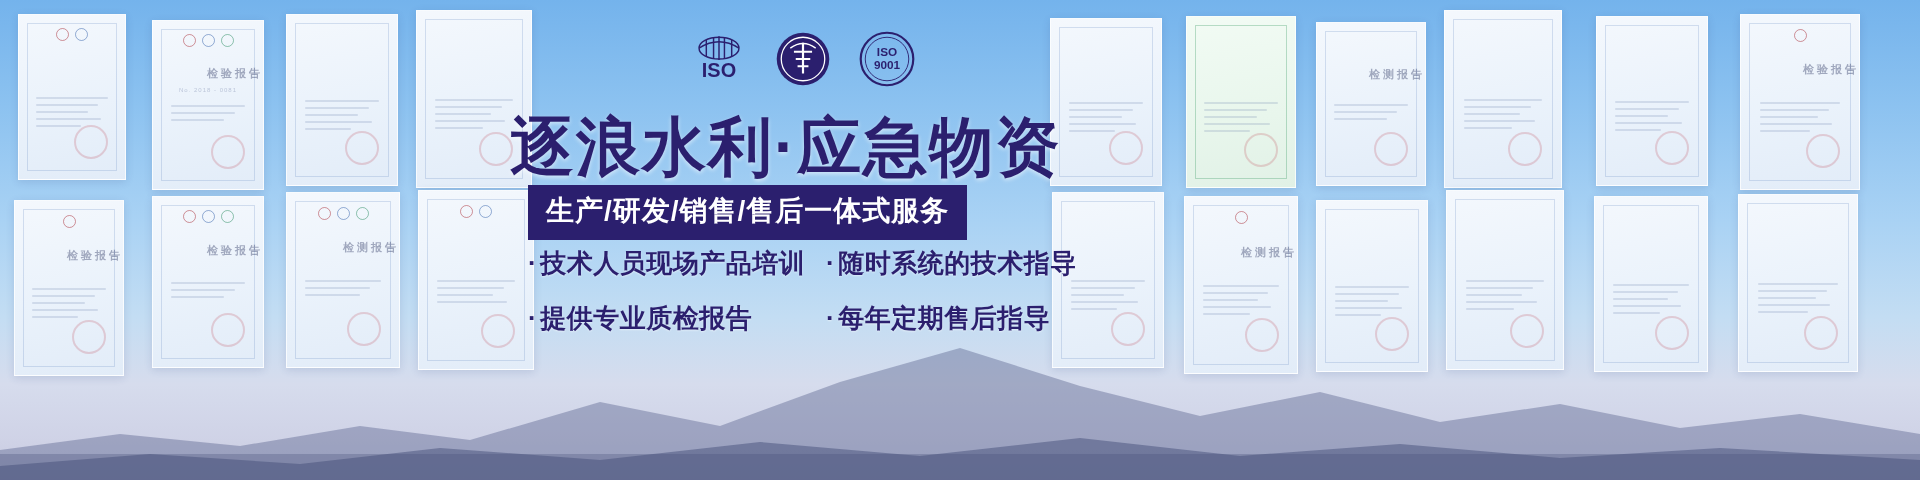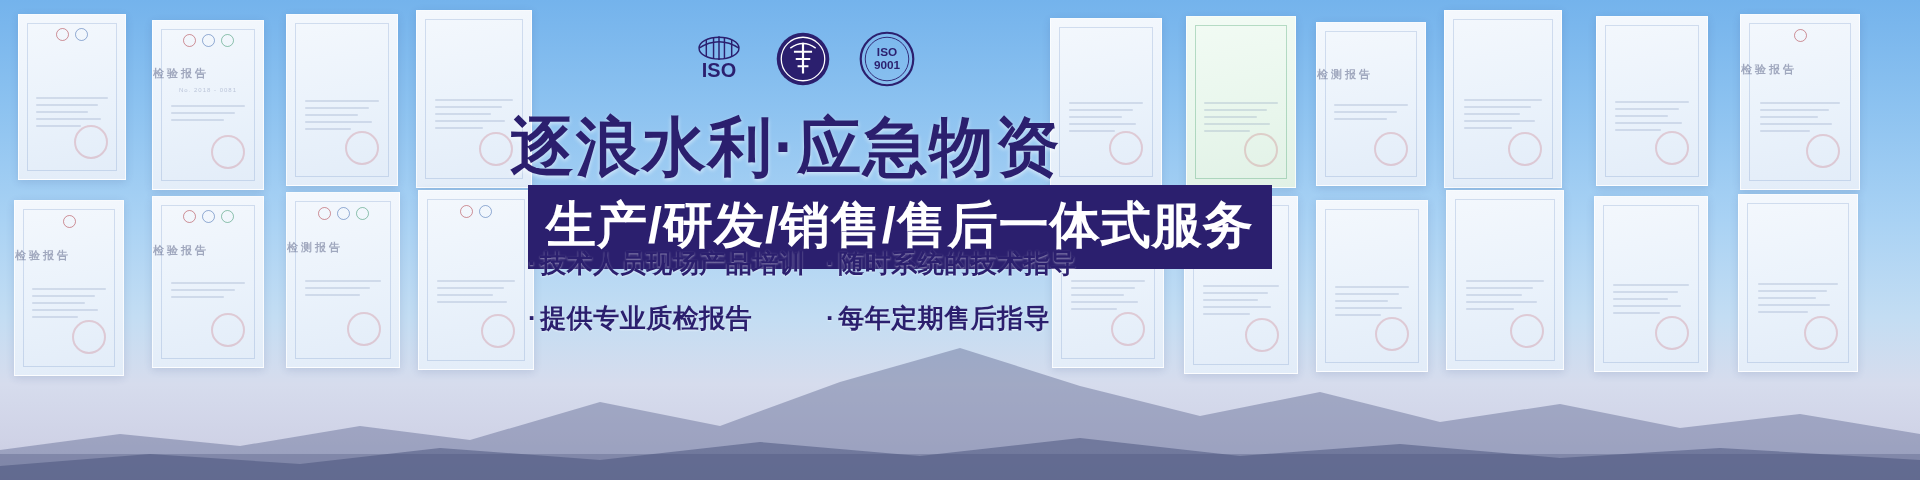--- a/index.html
+++ b/index.html
@@ -25,21 +25,21 @@
   .cert .inner { position:absolute; inset:8px; border:1px solid rgba(120,150,200,.28); }
   .cert .hdr {
     position:absolute; left:14%; right:14%; top:9%; height:9px;
     display:flex; gap:6px; align-items:center; justify-content:center;
   }
   .cert .seal { width:13px; height:13px; border-radius:50%; border:1.6px solid rgba(175,60,70,.55); }
   .cert .seal.b { border-color:rgba(50,95,170,.5); }
   .cert .seal.g { border-color:rgba(40,140,95,.5); }
   .cert .ttl {
     position:absolute; left:0; right:0; top:27%;
-    text-align:left; font-size:11px; letter-spacing:3px;
+    text-align:right; font-size:11px; letter-spacing:3px;
     color:rgba(52,62,105,.42); font-weight:700;
   }
   .cert .sub {
     position:absolute; left:0; right:0; top:39%;
     text-align:center; font-size:6px; letter-spacing:1px;
     color:rgba(70,85,135,.3);
   }
   .cert .lines { position:absolute; left:16%; right:16%; top:50%; }
   .cert .lines i {
     display:block; height:2px; margin-bottom:5px; border-radius:1px;
@@ -74,21 +74,21 @@
   .content { position:absolute; left:0; top:0; width:100%; height:100%; z-index:7; }
   .title {
     position:absolute; left:510px; top:104px;
     font-size:64px; font-weight:900; letter-spacing:2px;
     color:#2b1f6e; white-space:nowrap;
     text-shadow:0 2px 4px rgba(255,255,255,.55);
   }
   .subbar {
     position:absolute; left:528px; top:185px;
     background:#2b1f6e; color:#fff;
-    font-size:50px; font-weight:800; letter-spacing:1px;
+    font-size:28px; font-weight:800; letter-spacing:1px;
     padding:7px 18px 10px 18px; white-space:nowrap;
   }
   .bullets {
     position:absolute; left:528px; top:246px;
     display:grid; grid-template-columns:280px 250px;
     row-gap:20px; column-gap:18px;
   }
   .bullet {
     font-size:26px; font-weight:800; color:#2b1f6e;
     white-space:nowrap; letter-spacing:.5px;

